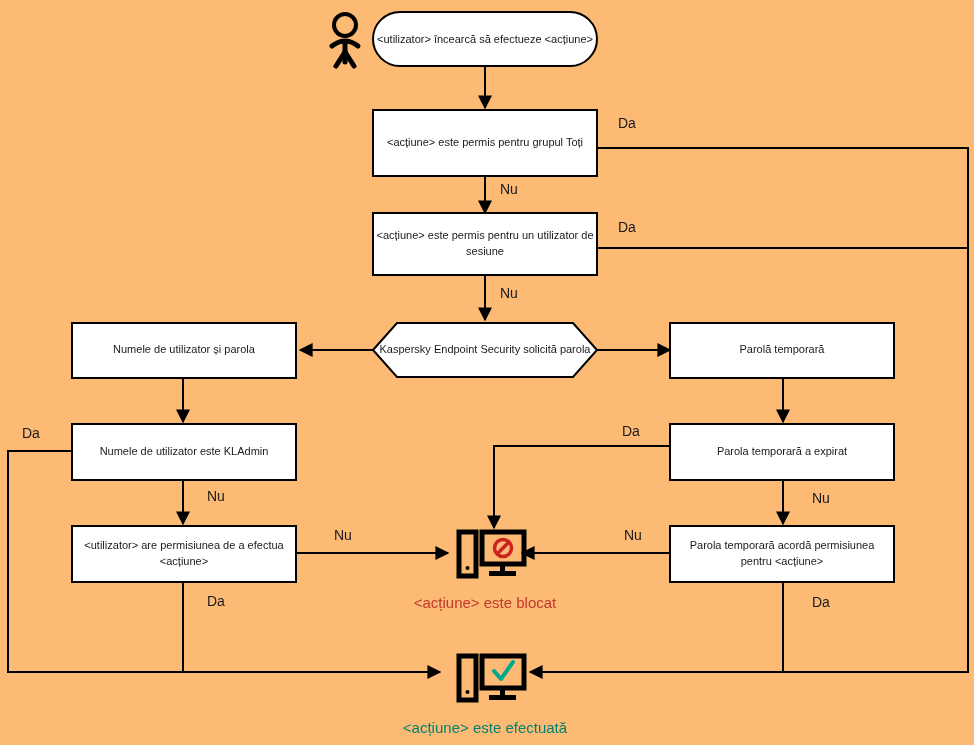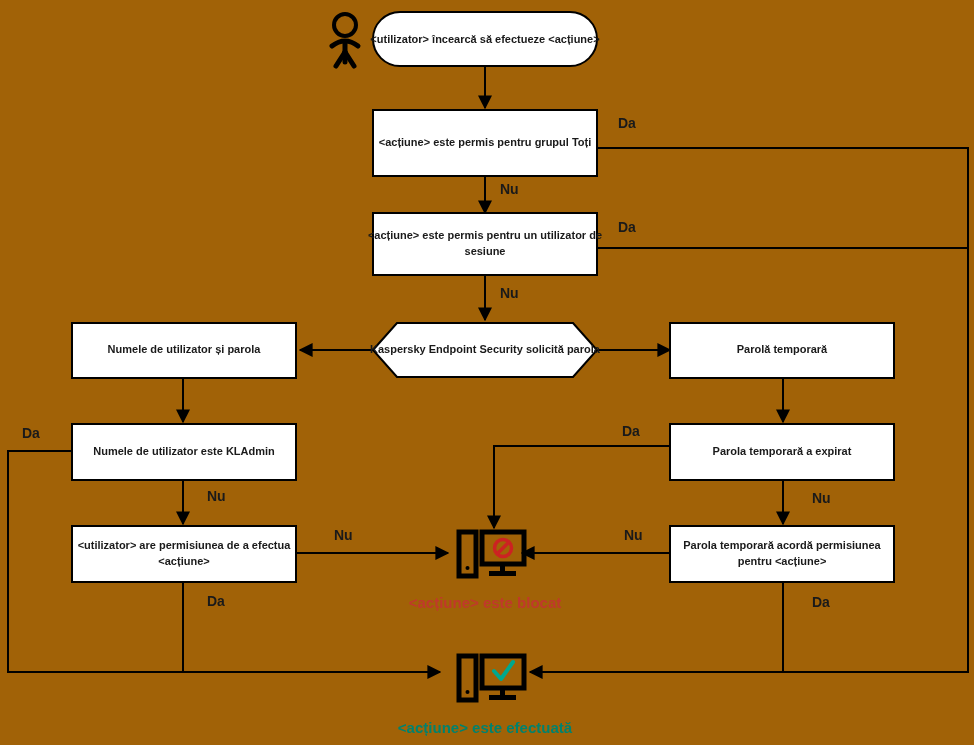--- a/index.html
+++ b/index.html
@@ -8,23 +8,22 @@
     padding: 0;
     background: #ffffff;
   }
   body {
     font-family: "Liberation Sans", sans-serif;
   }
   #diagram-root {
     position: relative;
     width: 974px;
     height: 745px;
-    background: #a16207;
+    background: #fdba74;
     overflow: hidden;
-    font-weight: bold;
   }
   svg.flow-canvas {
     position: absolute;
     top: 0;
     left: 0;
     width: 974px;
     height: 745px;
   }
   .node-text {
     font-family: "Liberation Sans", sans-serif;

